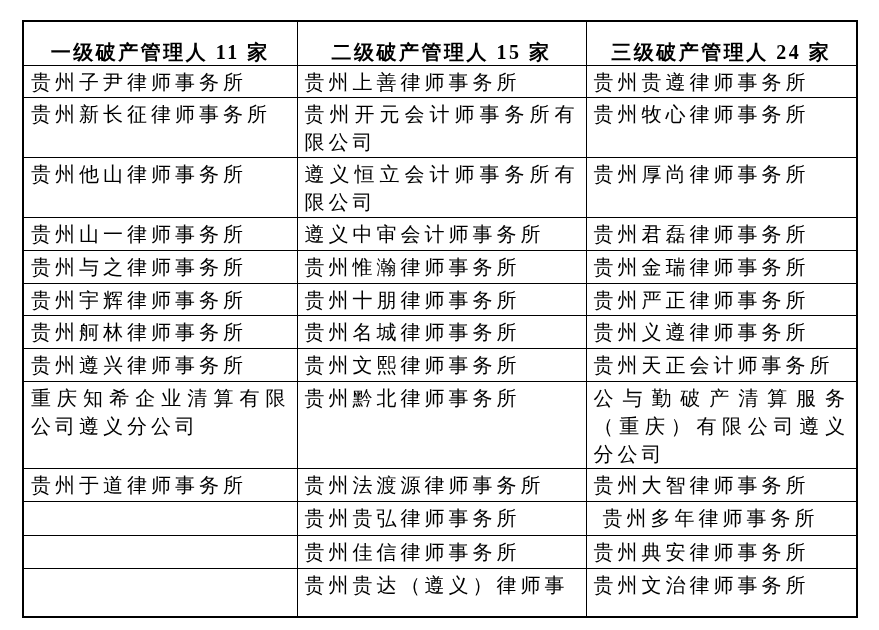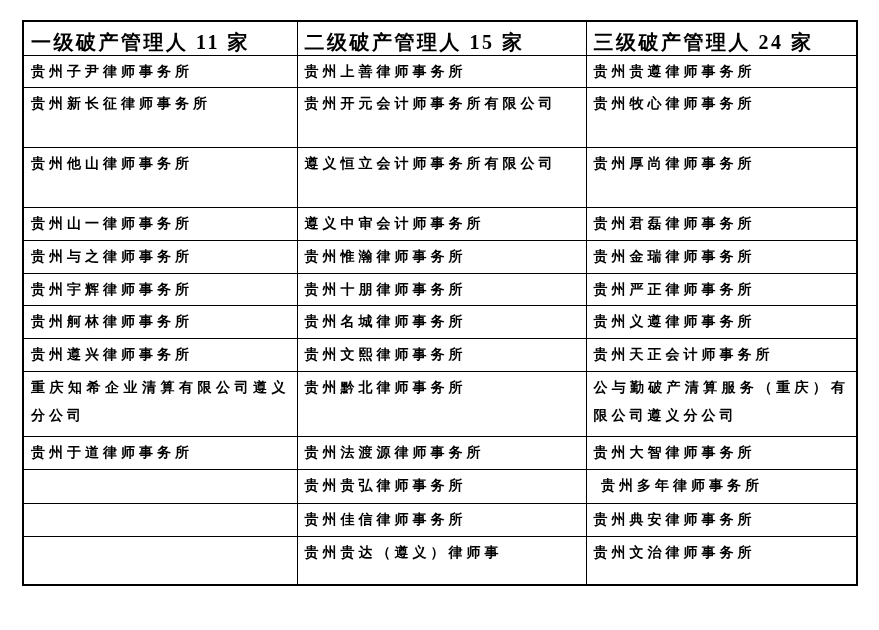--- a/index.html
+++ b/index.html
@@ -23,38 +23,37 @@
     border-collapse: collapse;
     table-layout: fixed;
     width: 834px;
     border: 2px solid #000000;
   }
   table.doc-table th,
   table.doc-table td {
     border: 1px solid #000000;
     vertical-align: top;
     padding: 2px 7px 0 7px;
-    font-size: 14px;
+    font-size: 20px;
     line-height: 28px;
     letter-spacing: 4px;
     text-align: justify;
     text-justify: inter-ideograph;
     white-space: pre-wrap;
     overflow: hidden;
     color: #000000;
-    font-weight: bold;
   }
   table.doc-table th {
     font-weight: bold;
     font-size: 20px;
     letter-spacing: 2.5px;
-    text-align: left;
+    text-align: center;
     vertical-align: middle;
     line-height: 24px;
-    padding-top: 8px;
+    padding-top: 18px;
     padding-bottom: 1px;
   }
 </style>
 </head>
 <body>
 
 <div class="table-wrap">
   <table class="doc-table">
     <colgroup>
       <col style="width:274px">

